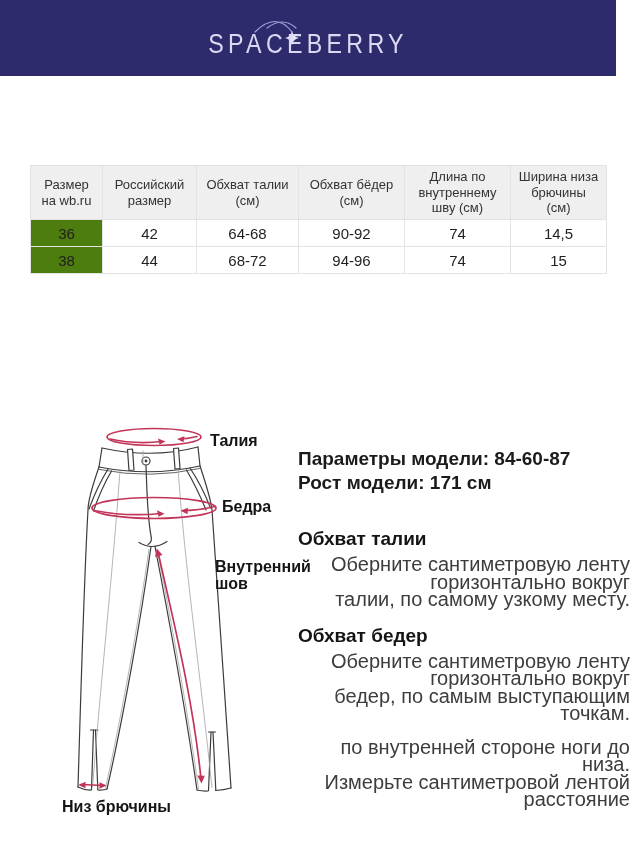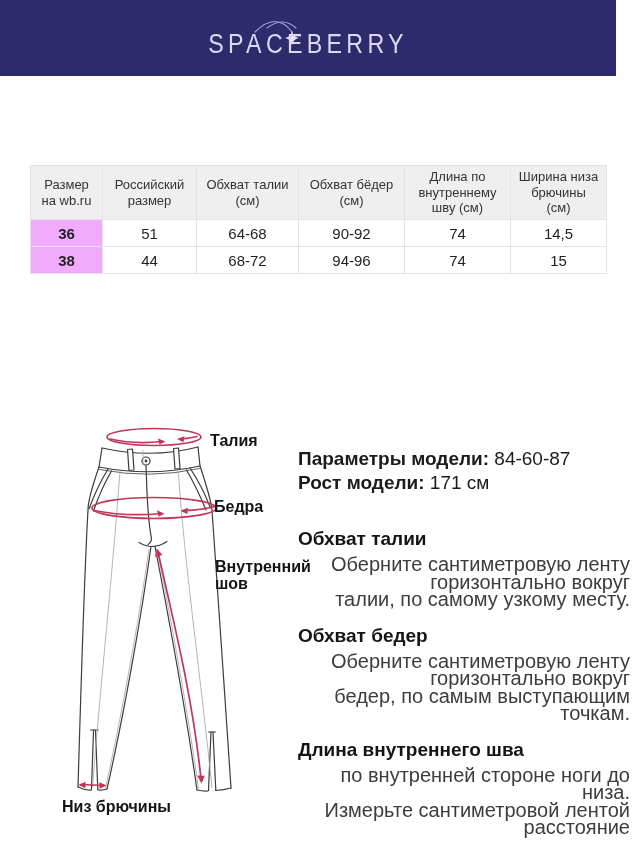--- a/index.html
+++ b/index.html
@@ -29,33 +29,33 @@
   }
   .size-table th, .size-table td {
     border:1px solid #e3e3e3; text-align:center; vertical-align:middle;
   }
   .size-table th {
     background:#efefef; font-weight:400; font-size:13px; color:#333;
     line-height:15.5px; height:54px; padding:0 2px;
   }
   .size-table th span { display:block; }
   .size-table td { font-size:15px; height:27px; color:#1f1f1f; background:#fff; }
-  .size-table td.c1 { font-weight:700; background:#f0abfc;margin-top:10px; }
+  .size-table td.c1 { font-weight:400; background:#4d7c0f;margin-top:10px; }
   
   .measure-area { position:relative; margin-top:137px; height:438px;padding-left:16px; }
   .trousers { position:absolute; left:35px; top:8px; width:230px; height:382px; }
   .dlabel {
     position:absolute; font-size:16px; font-weight:700; color:#141414; line-height:17px;
   }
   .dlabel.inseam { width:106px; }
   
   .info-col { position:absolute; left:298px; top:36px; width:332px; }
   .model-line { font-size:19px; line-height:23.5px; color:#1b1b1b; }
   .ml-label { font-weight:700; }
-  .ml-value { font-weight:400;margin-top:46px; }
+  .ml-value { font-weight:700;margin-top:46px; }
   .guide-sec { margin-top:34px; }
   .guide-sec + .guide-sec { margin-top:16px; }
   .guide-sec h3 { font-size:19px; font-weight:700; color:#141414; margin-bottom:6px; }
   .guide-sec p { font-size:20px; line-height:17.5px; color:#3d3d3d;text-align:right; }
   .guide-sec p span { display:block; }
 </style>
 </head>
 <body>
 
 <div>
@@ -108,21 +108,21 @@
         <th>
           <span>Ширина низа</span>
           <span>брючины</span>
           <span>(см)</span>
         </th>
       </tr>
     </thead>
     <tbody>
       <tr>
         <td class="c1">36</td>
-        <td>51</td>
+        <td>42</td>
         <td>64-68</td>
         <td>90-92</td>
         <td>74</td>
         <td>14,5</td>
       </tr>
       <tr>
         <td class="c1">38</td>
         <td>44</td>
         <td>68-72</td>
         <td>94-96</td>
@@ -191,21 +191,21 @@
         <polygon points="129.5,94.8 122,91.3 123.5,97.8"></polygon>
         <polygon points="145.5,91.8 153,88.8 152.5,95.2"></polygon>
         <polygon points="121.8,129.5 120,138 127.5,136"></polygon>
         <polygon points="166.5,364.5 162.2,356.5 169.8,356.8"></polygon>
         <polygon points="43.5,366 50.5,362.8 50.5,369.2"></polygon>
         <polygon points="71.5,366.5 64.5,363.3 64.5,369.7"></polygon>
       </g>
     </svg>
 
     <span class="dlabel" style="left:210px; top:21px;">Талия</span>
-    <span class="dlabel" style="left:214px; top:87px;">Бедра</span>
+    <span class="dlabel" style="left:222px; top:87px;">Бедра</span>
     <span class="dlabel inseam" style="left:215px; top:147px;">Внутренний шов</span>
     <span class="dlabel" style="left:62px;  top:387px;">Низ брючины</span>
 
     <div class="info-col">
       <div class="model-line">
         <span class="ml-label">Параметры модели:</span>
         <span class="ml-value">84-60-87</span>
       </div>
       <div class="model-line">
         <span class="ml-label">Рост модели:</span>
@@ -222,21 +222,20 @@
 
       <section class="guide-sec">
         <h3>Обхват бедер</h3>
         <p>
           <span>Оберните сантиметровую ленту горизонтально вокруг</span>
           <span>бедер, по самым выступающим точкам.</span>
         </p>
       </section>
 
       <section class="guide-sec">
-        <h3>Длина внутреннего шва</h3>
         <p>
           <span>по внутренней стороне ноги до низа.</span>
           <span>Измерьте сантиметровой лентой расстояние</span>
         </p>
       </section>
     </div>
   </div>
 
 </div>
 

